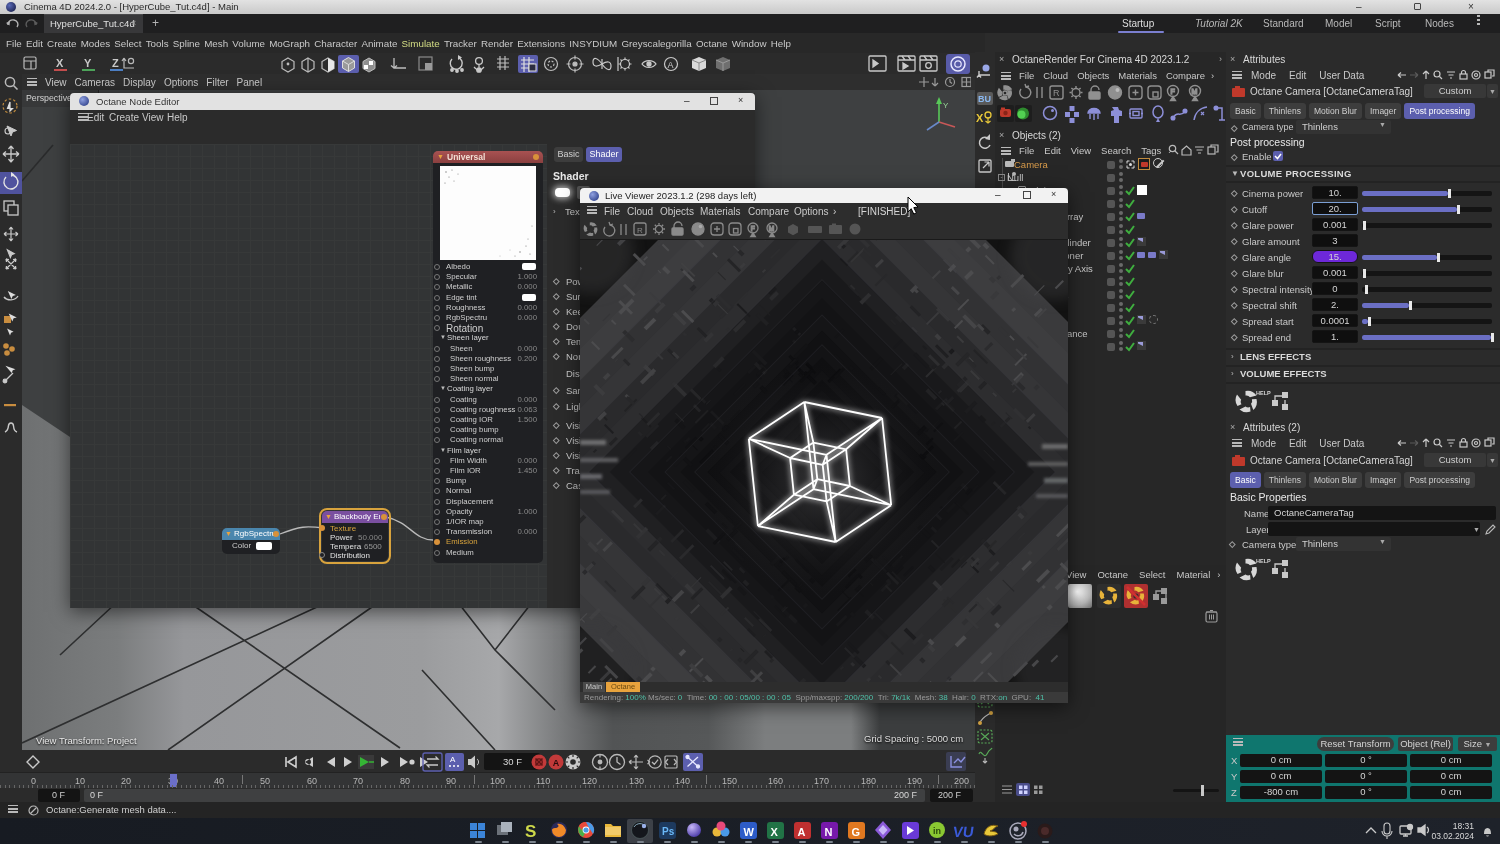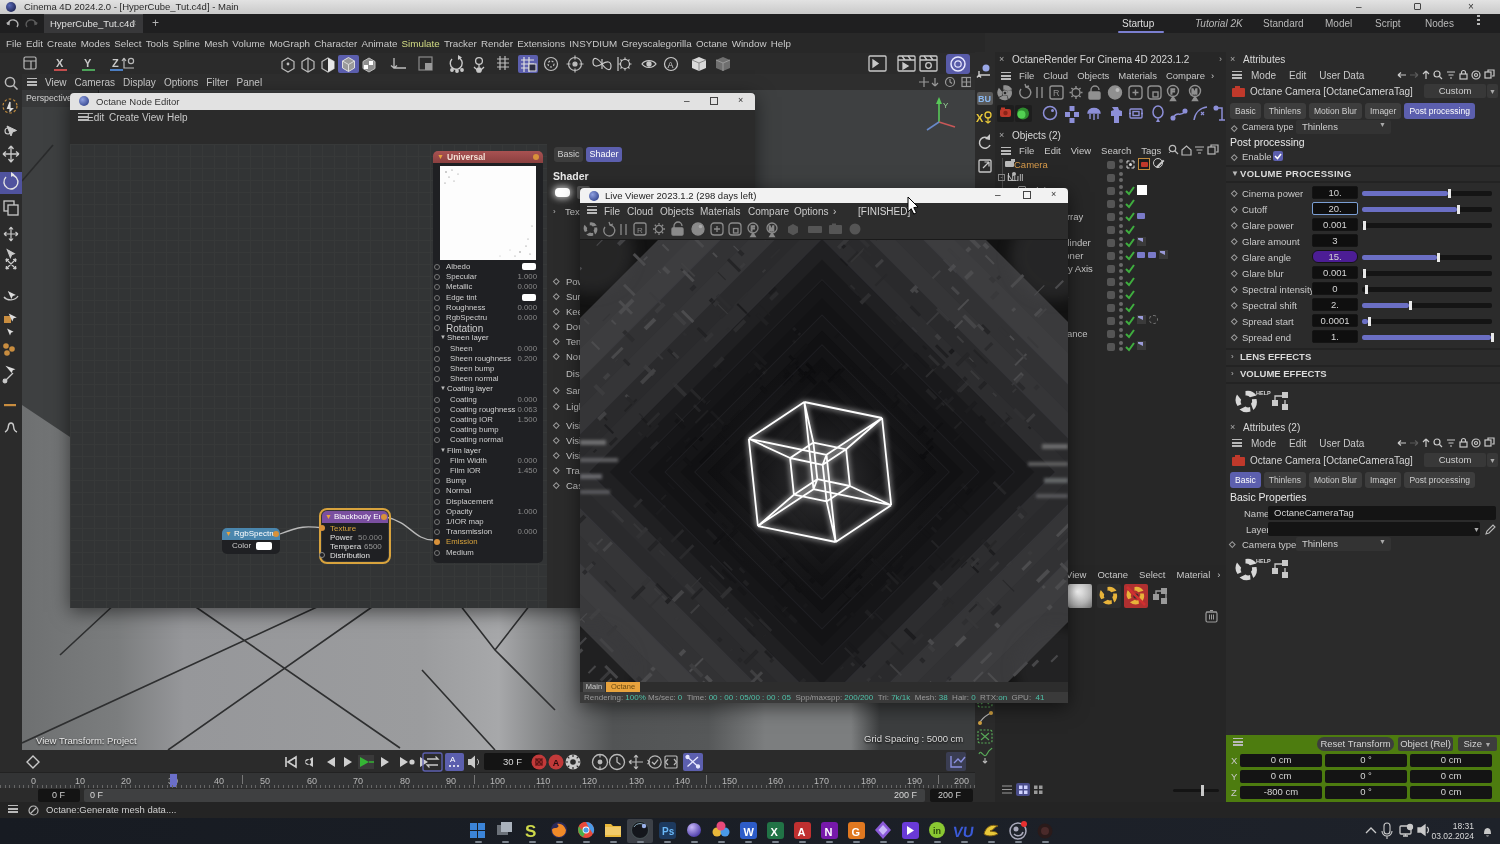--- a/index.html
+++ b/index.html
@@ -885,21 +885,21 @@
       <div class="dia" style="left:6px;top:39px"></div>
       <div class="a" style="left:16px;top:36px;color:#c9c9c9;font-size:9.5px;white-space:nowrap">Glare power</div>
       <div class="a" style="left:86px;top:34px;width:46px;height:13px;background:#0f0f0f;border:1px solid #141414;border-radius:2px;color:#d5d5d5;font-size:9.5px;text-align:center">0.001</div>
       <div class="a" style="left:136px;top:38.5px;width:130px;height:5px;background:#141414;border-radius:2px"></div>
       <div class="a" style="left:137px;top:36.5px;width:3px;height:9px;background:#e8e8e8"></div>
       <div class="dia" style="left:6px;top:55px"></div>
       <div class="a" style="left:16px;top:52px;color:#c9c9c9;font-size:9.5px;white-space:nowrap">Glare amount</div>
       <div class="a" style="left:86px;top:50px;width:46px;height:13px;background:#0f0f0f;border:1px solid #141414;border-radius:2px;color:#d5d5d5;font-size:9.5px;text-align:center">3</div>
       <div class="dia" style="left:6px;top:71px"></div>
       <div class="a" style="left:16px;top:68px;color:#c9c9c9;font-size:9.5px;white-space:nowrap">Glare angle</div>
-      <div class="a" style="left:86px;top:66px;width:46px;height:13px;background:#4c1d95;border:1px solid #141414;border-radius:6px;color:#d5d5d5;font-size:9.5px;text-align:center">15.</div>
+      <div class="a" style="left:86px;top:66px;width:46px;height:13px;background:#6d28d9;border:1px solid #141414;border-radius:6px;color:#d5d5d5;font-size:9.5px;text-align:center">15.</div>
       <div class="a" style="left:136px;top:70.5px;width:130px;height:5px;background:#141414;border-radius:2px"></div>
       <div class="a" style="left:136px;top:70.5px;width:75px;height:5px;background:#6b6fc4;border-radius:2px"></div>
       <div class="a" style="left:211px;top:68.5px;width:3px;height:9px;background:#e8e8e8"></div>
       <div class="dia" style="left:6px;top:87px"></div>
       <div class="a" style="left:16px;top:84px;color:#c9c9c9;font-size:9.5px;white-space:nowrap">Glare blur</div>
       <div class="a" style="left:86px;top:82px;width:46px;height:13px;background:#0f0f0f;border:1px solid #141414;border-radius:2px;color:#d5d5d5;font-size:9.5px;text-align:center">0.001</div>
       <div class="a" style="left:136px;top:86.5px;width:130px;height:5px;background:#141414;border-radius:2px"></div>
       <div class="a" style="left:137px;top:84.5px;width:3px;height:9px;background:#e8e8e8"></div>
       <div class="dia" style="left:6px;top:103px"></div>
       <div class="a" style="left:16px;top:100px;color:#c9c9c9;font-size:9.5px;white-space:nowrap">Spectral intensity</div>
@@ -1012,21 +1012,21 @@
       </g>
   <text x="22" y="7" font-size="5.5" fill="#d8d8d8" font-family="Liberation Sans" font-weight="bold">HELP</text>
   <g fill="#c9c9c9">
         <rect x="38" y="12" width="6" height="6"></rect>
         <rect x="48" y="4" width="6" height="6"></rect>
         <rect x="48" y="16" width="6" height="6"></rect>
         <path d="M41 12V8h10M51 12v4" stroke="#c9c9c9" fill="none" stroke-width="1.3"></path>
       </g>
  </svg>
 </div>
-<div class="a" id="coords" style="left:1226px;top:735px;width:274px;height:67px;background:#4d7c0f">
+<div class="a" id="coords" style="left:1226px;top:735px;width:274px;height:67px;background:#0f766e">
  <div class="ham" style="position:absolute;left:7px;top:3px;font-size:10px"></div>
  <div class="a" style="left:91px;top:2px;width:77px;height:14px;background:#3d3d3d;border-radius:7px;color:#d5d5d5;font-size:9.5px;text-align:center;padding-top:1px">Reset Transform</div>
  <div class="a" style="left:172px;top:2px;width:55px;height:14px;background:#3d3d3d;border-radius:2px;color:#d5d5d5;font-size:9.5px;text-align:center;padding-top:1px">Object (Rel) <span style="font-size:7px;color:#aaa">▼</span></div>
  <div class="a" style="left:232px;top:2px;width:39px;height:14px;background:#3d3d3d;border-radius:2px;color:#d5d5d5;font-size:9.5px;text-align:center;padding-top:1px">Size <span style="font-size:7px;color:#aaa">▼</span></div>
  <div class="a" style="left:5px;top:20px;color:#c9c9c9;font-size:9.5px">X</div>
  <div class="a" style="left:5px;top:36px;color:#c9c9c9;font-size:9.5px">Y</div>
  <div class="a" style="left:5px;top:52px;color:#c9c9c9;font-size:9.5px">Z</div>
  <div class="a" style="left:14px;top:19px;width:82px;height:13px;background:#141414;border-radius:2px;color:#d5d5d5;font-size:9.5px;text-align:center">0 cm</div>
  <div class="a" style="left:99px;top:19px;width:82px;height:13px;background:#141414;border-radius:2px;color:#d5d5d5;font-size:9.5px;text-align:center">0 °</div>
  <div class="a" style="left:184px;top:19px;width:82px;height:13px;background:#141414;border-radius:2px;color:#d5d5d5;font-size:9.5px;text-align:center">0 cm</div>

